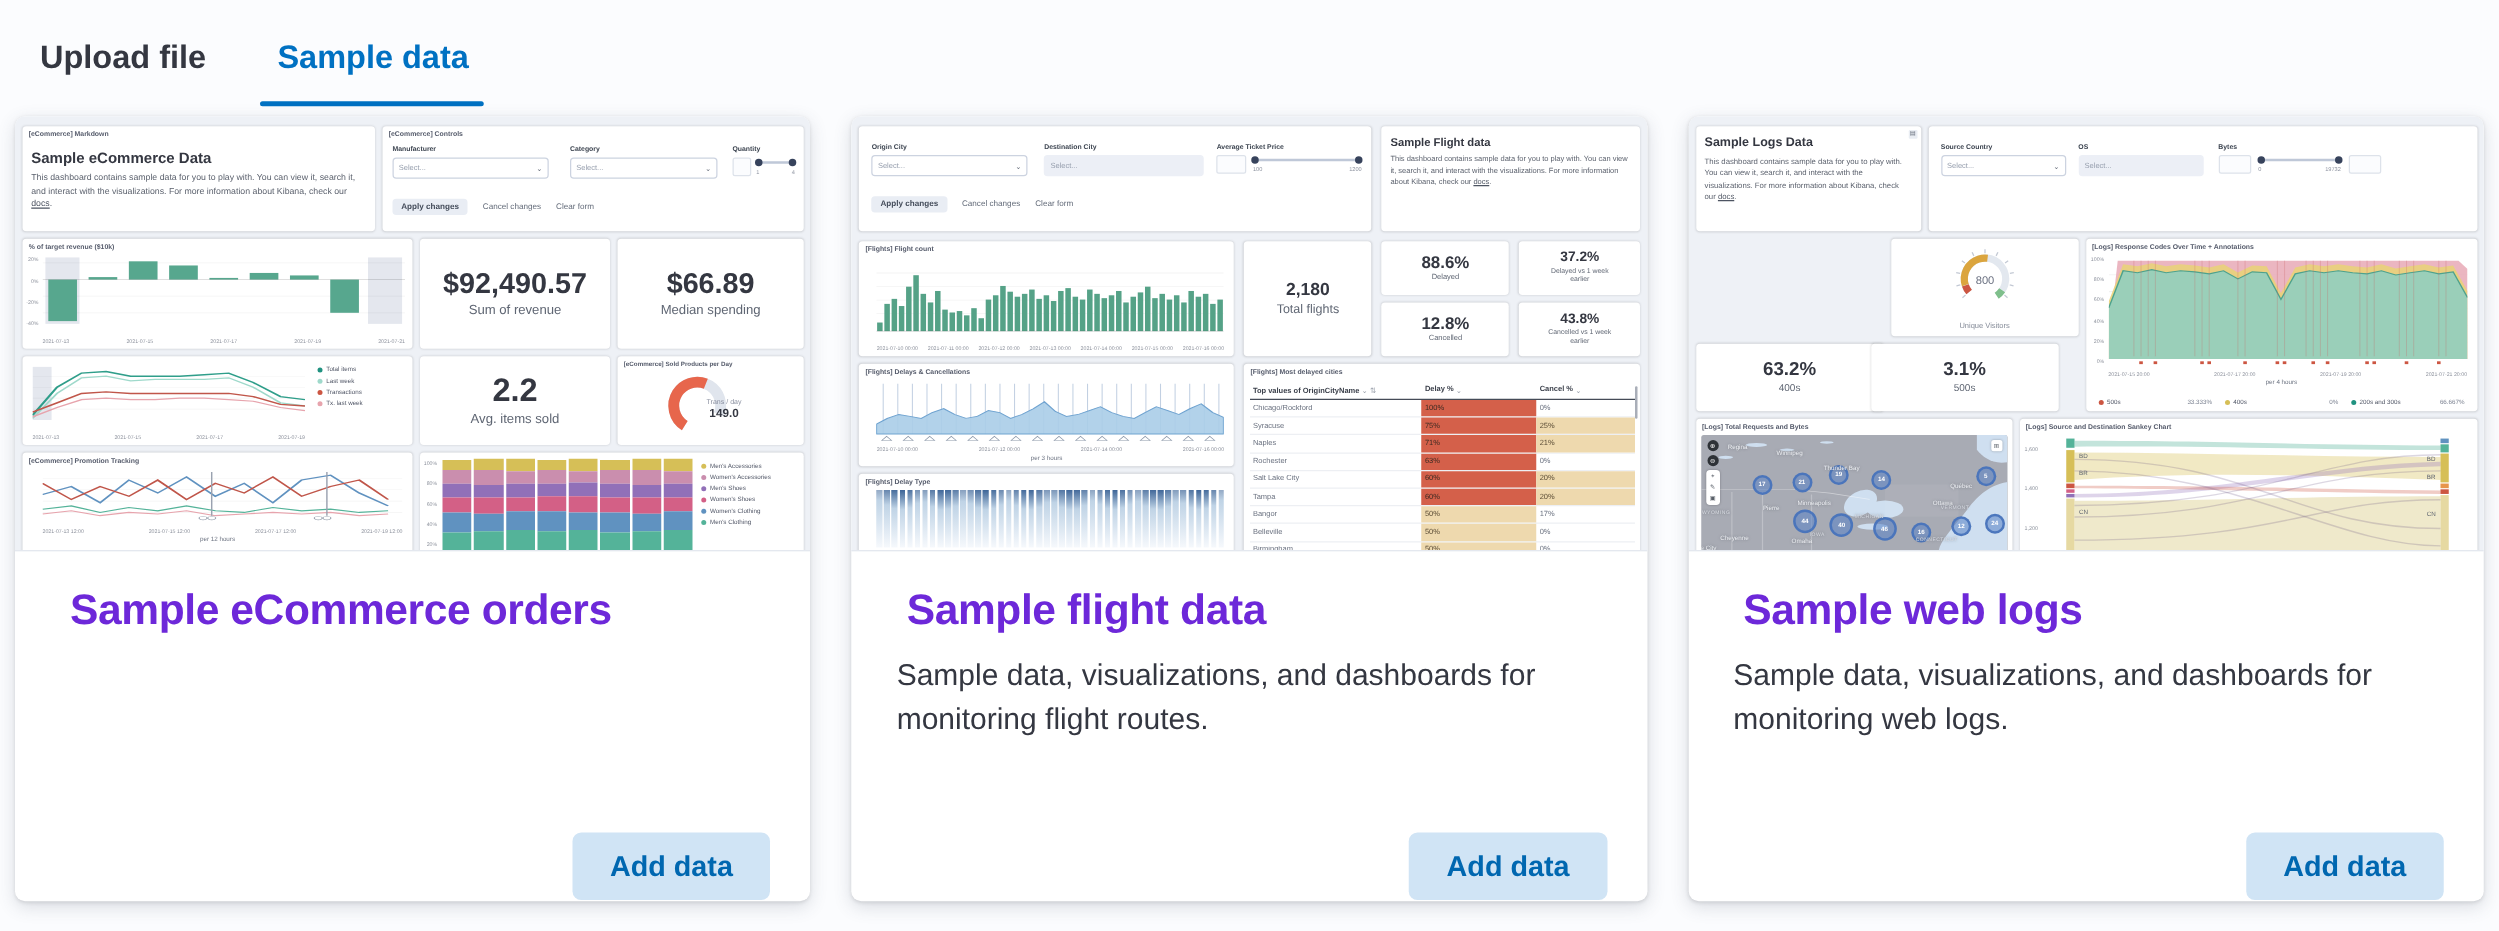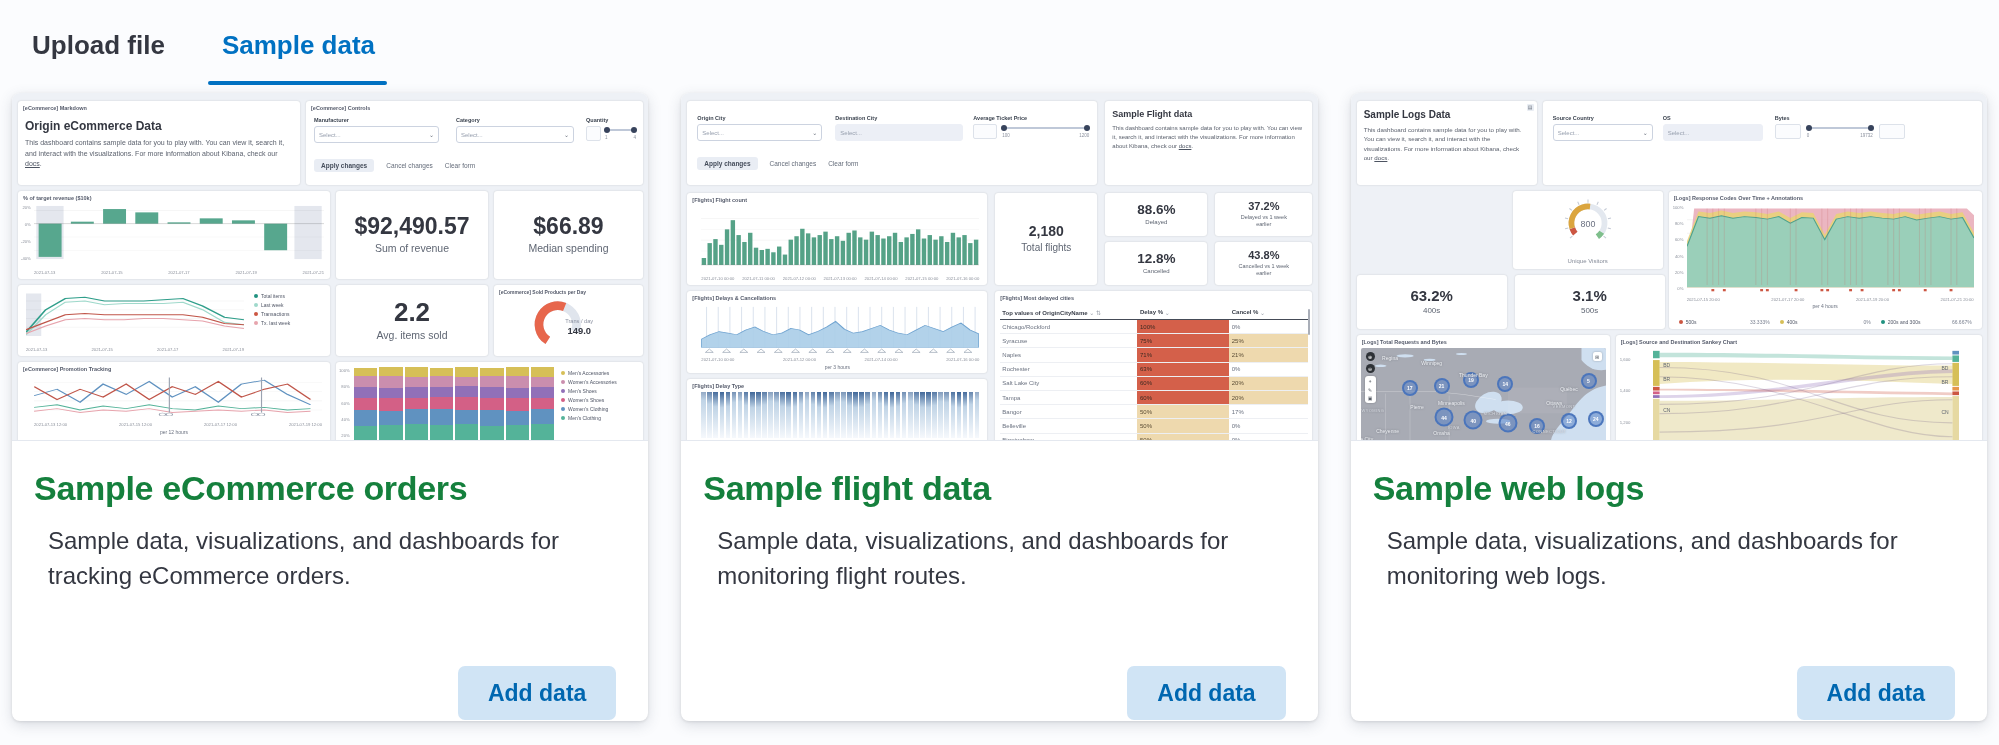--- a/index.html
+++ b/index.html
@@ -7,21 +7,21 @@
   
   .tabs{display:flex;gap:53px;padding:30px 0 0 30px;}
   .tab{font-size:26px;font-weight:700;color:#343741;padding:0 2px 24px 2px;position:relative;cursor:pointer;white-space:nowrap;}
   .tab.active{color:#0071c2;}
   .tab.active::after{content:"";position:absolute;left:-12px;right:-10px;bottom:0;height:4px;border-radius:2px;background:#0071c2;}
   
   .cards{display:flex;gap:33px;padding:0 12px;margin-top:8px;}
   .card{width:637px;height:628px;background:#fff;border-radius:8px;overflow:hidden;position:relative;
         box-shadow:0 4px 14px rgba(65,78,101,.18), 0 1px 3px rgba(0,0,0,.10);}
   .card-body{position:relative;height:281px;}
-  .card-title{margin:28px 36px 0 22px;font-size:34px;font-weight:700;color:#15803d;letter-spacing:-.3px;}
+  .card-title{margin:28px 36px 0 44px;font-size:34px;font-weight:700;color:#6d28d9;letter-spacing:-.3px;}
   .card-desc{margin:16px 36px 0 36px;font-size:24px;color:#343741;line-height:1.45;}
   .add-btn{position:absolute;right:32px;bottom:30px;height:54px;padding:0 30px;border:none;border-radius:7px;
            background:#d0e4f5;color:#0067b0;font-size:23px;font-weight:700;font-family:inherit;cursor:pointer;}
   
   .thumb{position:relative;height:347px;background:#eef1f6;border-bottom:1px solid #e4e8ef;overflow:hidden;}
   .pnl{position:absolute;background:#fff;border-radius:3px;box-shadow:0 0 2px rgba(0,0,0,.16);overflow:hidden;}
   .pt{font-size:5.5px;font-weight:700;color:#555b6b;padding:4px 0 0 5px;white-space:nowrap;}
   .chartbox{position:absolute;}
   .metric{display:flex;flex-direction:column;align-items:center;justify-content:center;height:100%;gap:4px;}
   .metric .v{font-weight:700;color:#343741;line-height:1;}
@@ -87,21 +87,21 @@
     <div class="tab active">Sample data</div>
   </div>
 
   <div class="cards">
 
     <div class="card">
       <div class="thumb">
 
         <div class="pnl" style="left:6px;top:8px;width:282px;height:84px">
           <div class="pt">[eCommerce] Markdown</div>
-          <div class="md-head" style="font-size:12px">Origin eCommerce Data</div>
+          <div class="md-head" style="font-size:12px">Sample eCommerce Data</div>
           <div class="md-body" style="font-size:7px"><span>This dashboard contains sample data for you to play with. You can view it, search it, and interact with the visualizations. For more information about Kibana, check our </span><span class="doclink">docs</span><span>.</span></div>
         </div>
 
         <div class="pnl" style="left:294px;top:8px;width:337px;height:84px">
           <div class="pt">[eCommerce] Controls</div>
           <div style="position:absolute;left:8px;top:16px;width:125px">
             <div class="lbl">Manufacturer</div>
             <div class="sel">
                 <span>Select...</span>
                 <span class="chev">⌄</span>
@@ -369,21 +369,20 @@
               </div>
               <div class="legend-item">
                 <span class="dot" style="background: rgb(84, 179, 153);"></span>
                 <span>Men's Clothing</span>
               </div>
             </div>
         </div>
       </div>
       <div class="card-body">
         <h2 class="card-title">Sample eCommerce orders</h2>
-        <p class="card-desc">Sample data, visualizations, and dashboards for tracking eCommerce orders.</p>
         <button class="add-btn">Add data</button>
       </div>
     </div>
 
     <div class="card">
       <div class="thumb">
 
         <div class="pnl" style="left:6px;top:8px;width:410px;height:84px">
           <div style="position:absolute;left:10px;top:14px;width:125px">
             <div class="lbl">Origin City</div>
@@ -761,21 +760,21 @@
           <div style="position:absolute;bottom:5px;width:100%;text-align:center;font-size:6px;color:#858b98">Unique Visitors</div>
         </div>
 
         <div class="pnl" style="left:6px;top:182px;width:150px;height:54px">
           <div class="metric" style="gap:3px">
               <div class="v v-m3">63.2%</div>
               <div class="l l-m3">400s</div>
             </div>
         </div>
 
-        <div class="pnl" style="left:164px;top:182px;width:150px;height:54px">
+        <div class="pnl" style="left:146px;top:182px;width:150px;height:54px">
           <div class="metric" style="gap:3px">
               <div class="v v-m3">3.1%</div>
               <div class="l l-m3">500s</div>
             </div>
         </div>
 
         <div class="pnl" style="left:318px;top:98px;width:313px;height:138px">
           <div class="pt">[Logs] Response Codes Over Time + Annotations</div>
           <div class="yticks" id="c3respy" style="left:4px;top:14px;height:86px">
               <span>100%</span>

